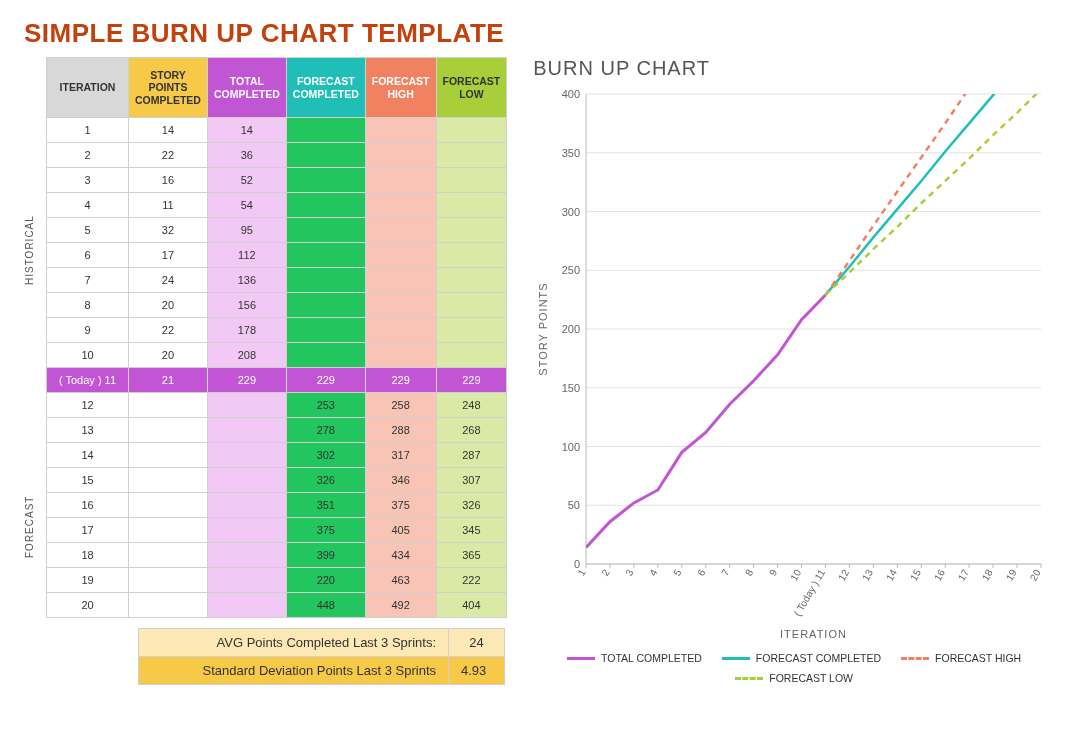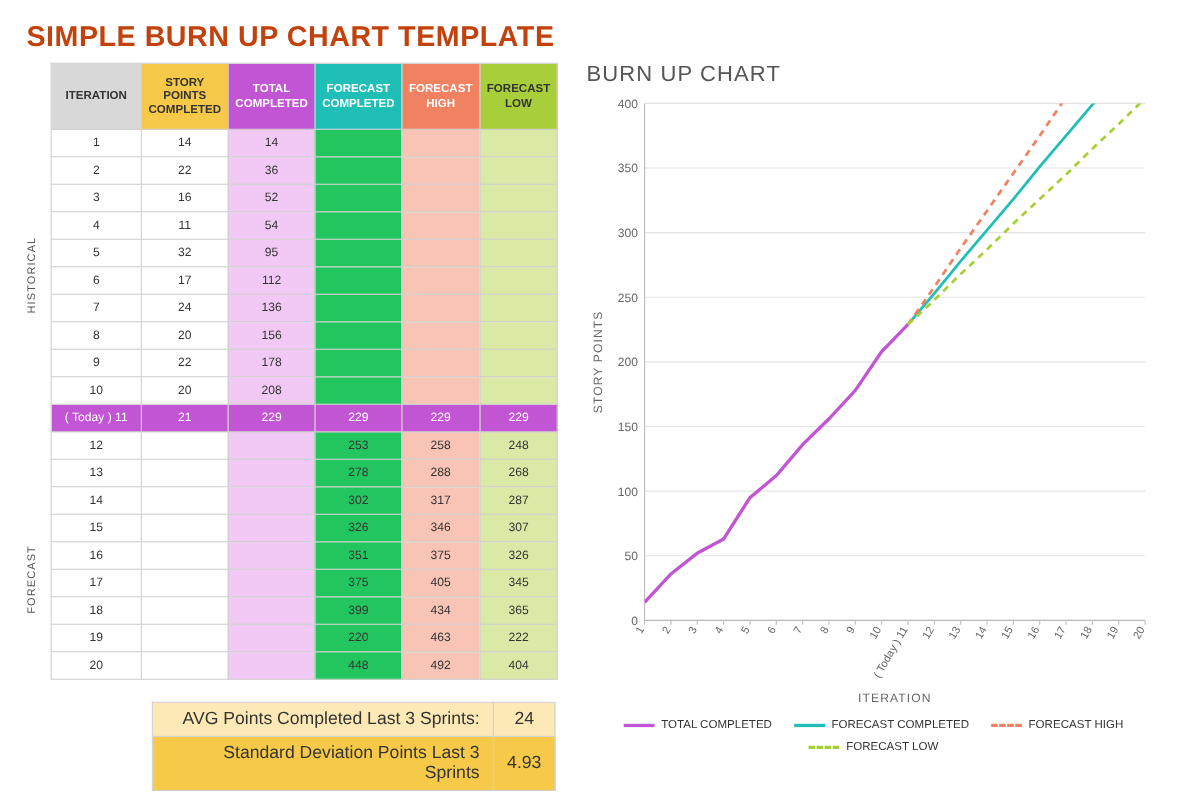--- a/index.html
+++ b/index.html
@@ -71,24 +71,24 @@
   th.c5 { background:#a8cf3a; width:70px; }
   td.c0 { background:#fff; }
   td.c1 { background:#fff; }
   td.c2 { background:#f1c9f4; }
   td.c3 { background:#22c55e; }
   td.c4 { background:#f7c4b5; }
   td.c5 { background:#dbe9a6; }
   tr.today td { background:#c255d4 !important; color:#fff; }
   tr.forecast td.c2 { background:#f1c9f4; }
   .stats {
-    margin-top: 20px;
+    margin-top: 10px;
     margin-left: 92px;
     border-collapse: collapse;
-    font-size: 16px;
+    font-size: 13px;
   }
   .stats td {
     border: 1px solid #d0d0d0;
     padding: 6px 12px;
   }
   .stats tr:first-child td:first-child { background:#fde9b6; text-align:right; width:310px;}
   .stats tr:first-child td:last-child  { background:#fde9b6; text-align:center; width:56px;}
   .stats tr:last-child  td:first-child { background:#f7c948; text-align:right;}
   .stats tr:last-child  td:last-child  { background:#f7c948; }
   .right { flex: 1; }

